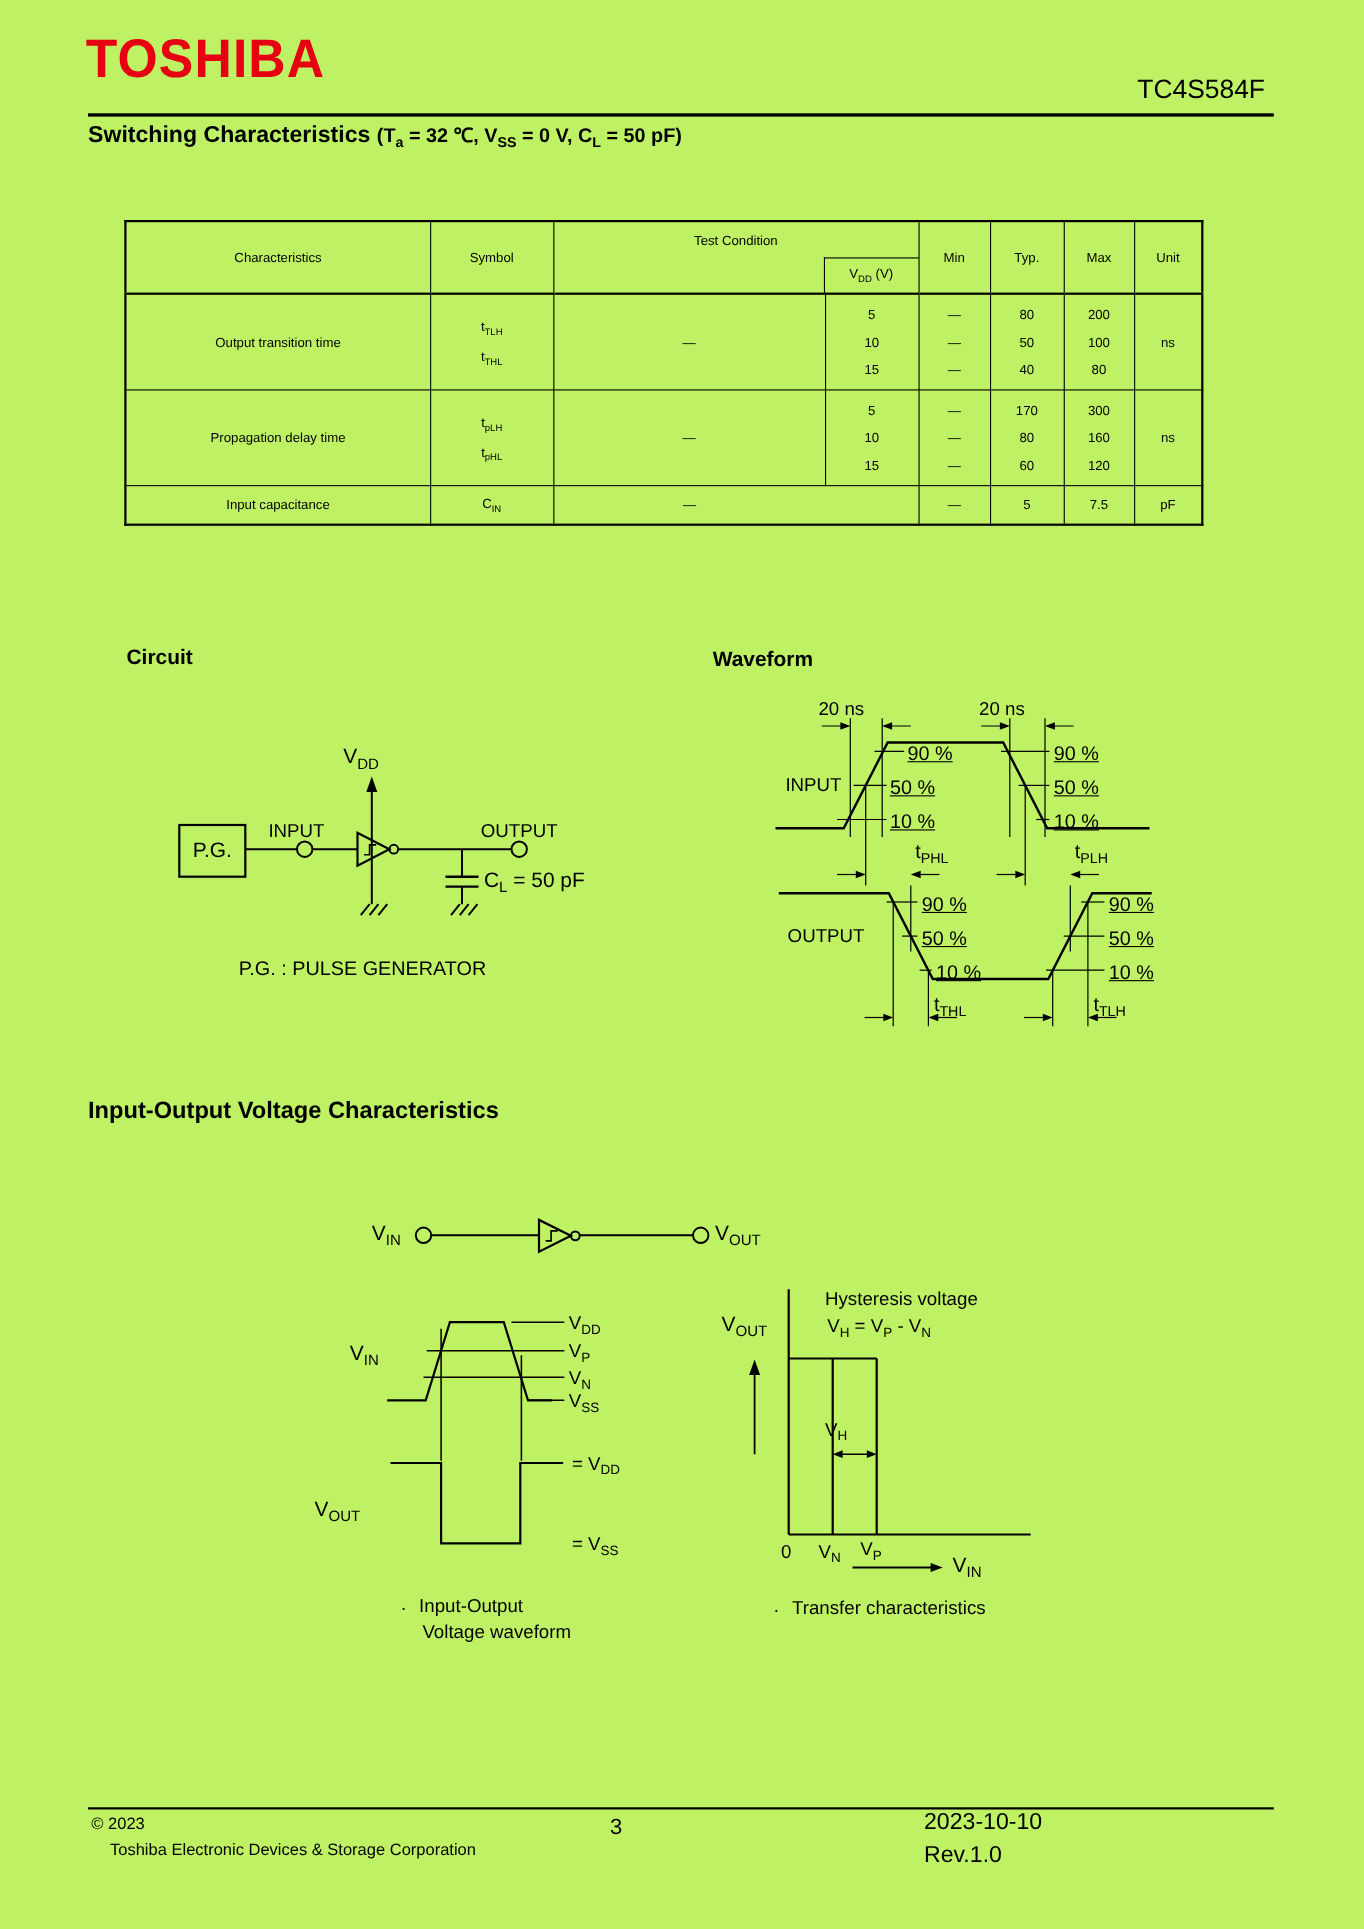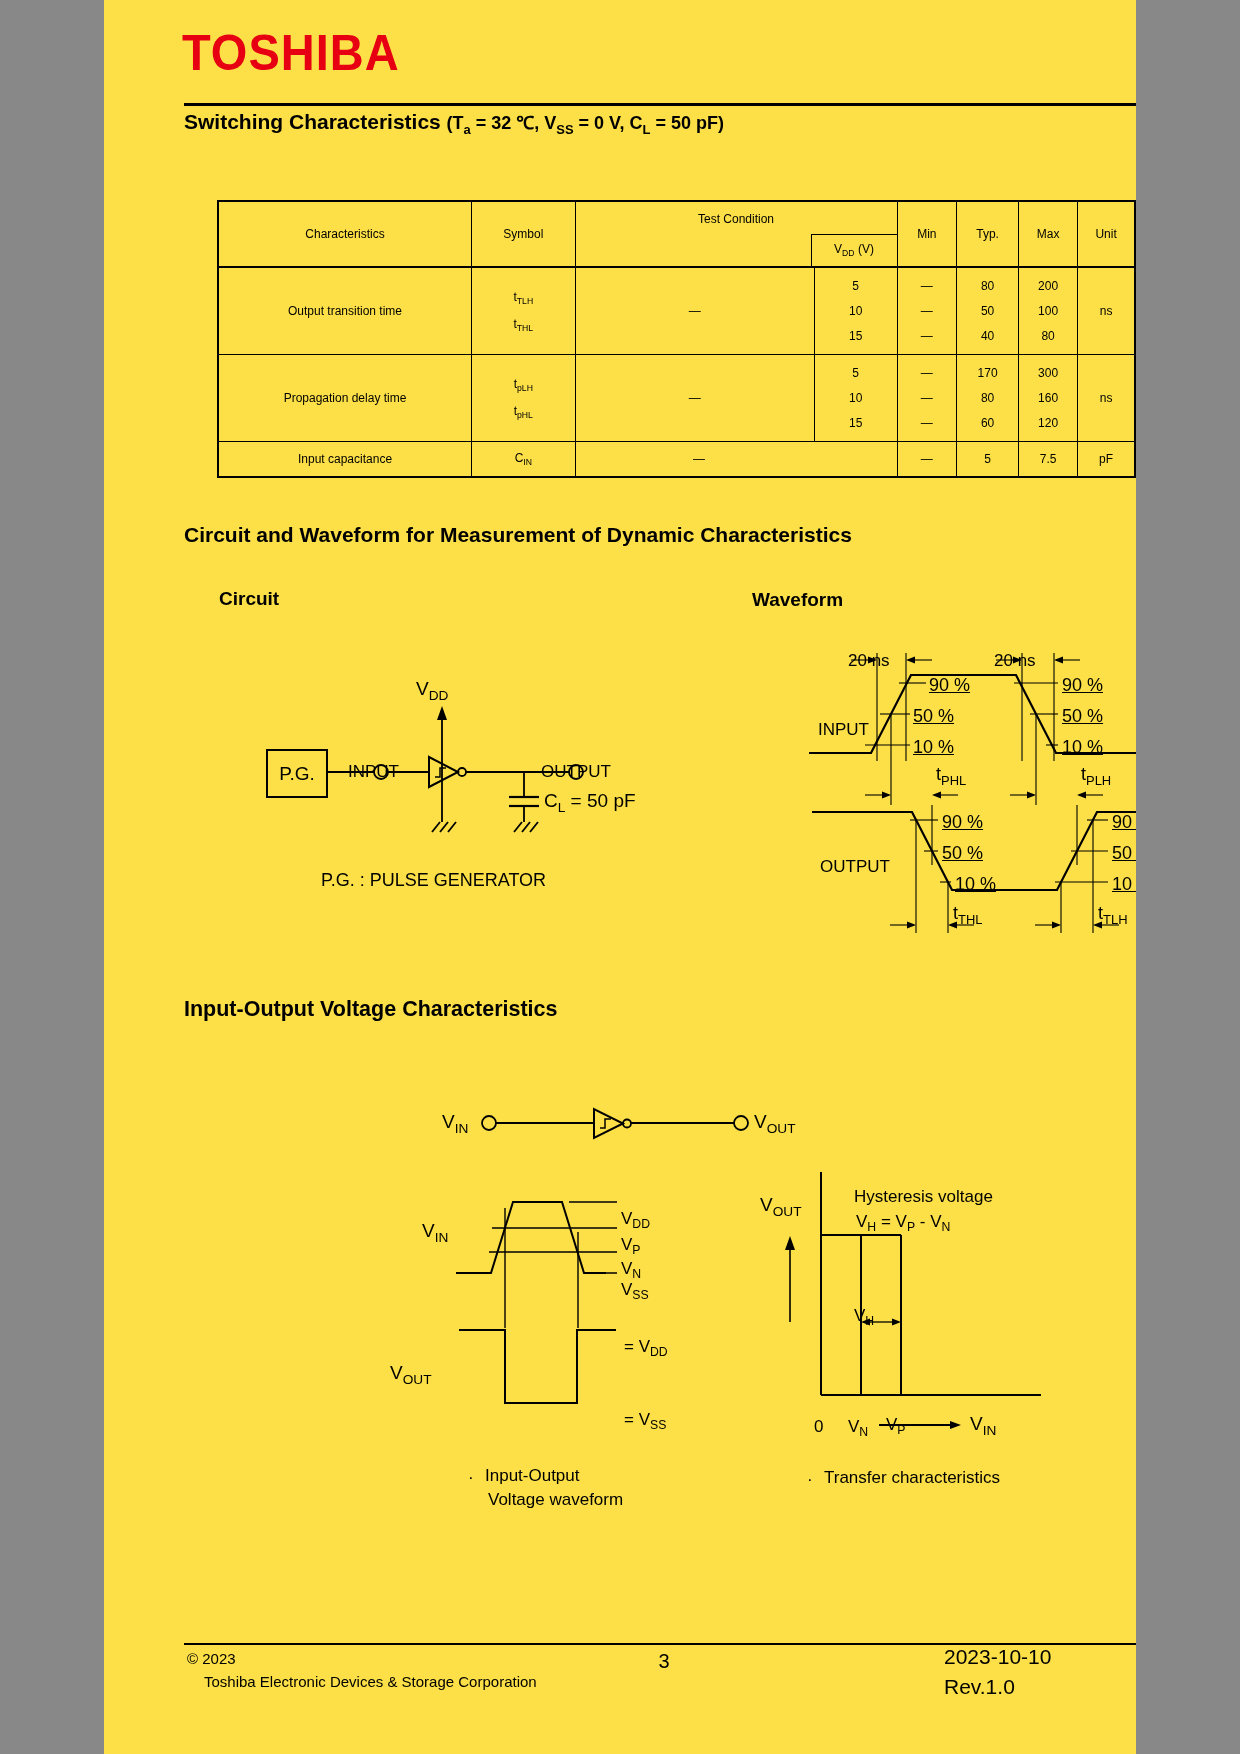--- a/index.html
+++ b/index.html
@@ -1,21 +1,21 @@
 <!DOCTYPE html>
 <html><head>
 <meta charset="utf-8">
 <style>
   html,body{margin:0;padding:0;background:#888;}
-  .page{position:relative;width:1032px;height:1754px;background:#fde047;
+  .page{position:relative;width:1240px;height:1754px;background:#bef264;
         font-family:"Liberation Sans",sans-serif;color:#000;overflow:hidden;margin:0 auto;}
   .lbl{position:absolute;white-space:nowrap;line-height:1.15;}
   sub{font-size:72%;}
   .f15{font-size:18px;text-decoration:underline;}
-  .f17{font-size:17px;margin-top:16px;}
+  .f17{font-size:17px;}
   .f18{font-size:18px;}
   .f19{font-size:19px;}
   .logo{position:absolute;left:78px;top:24px;font-size:47px;font-weight:bold;color:#e60012;
         letter-spacing:1px;transform:scaleY(1.05);transform-origin:top left;}
   .partnum{position:absolute;left:800px;top:68px;width:350px;text-align:right;font-size:24px;}
   .hrule{position:absolute;background:#000;}
   .title{position:absolute;left:80px;top:110px;font-weight:bold;}
   .title .big{font-size:21px;}
   .title .small{font-size:18px;}
   .h1{position:absolute;font-size:21px;font-weight:bold;}
@@ -153,21 +153,20 @@
             <div class="condpart">—</div>
           </td>
         <td>—</td>
         <td>5</td>
         <td>7.5</td>
         <td>pF</td>
       </tr>
     </tbody>
   </table>
 
-  <div class="h1" style="left:80px;top:523px;">Circuit and Waveform for Measurement of Dynamic Characteristics</div>
   <div class="h2" style="left:115px;top:588px;">Circuit</div>
   <div class="h2" style="left:648px;top:589px;">Waveform</div>
 
   <div class="fig" style="left:140px;top:600px;width:440px;height:300px;">
     <svg width="440" height="300" viewBox="0 0 440 300">
       <rect x="23" y="150" width="60" height="47" class="shape" stroke-width="2"></rect>
       <line x1="83" y1="172" x2="130" y2="172" class="shape" stroke-width="1.8"></line>
       <circle cx="137" cy="172" r="7" class="shape" stroke-width="1.8"></circle>
       <line x1="144" y1="172" x2="185" y2="172" class="shape" stroke-width="1.8"></line>
       <path d="M185,157 L185,187 L214,172 Z" class="shape" stroke-width="2"></path>

